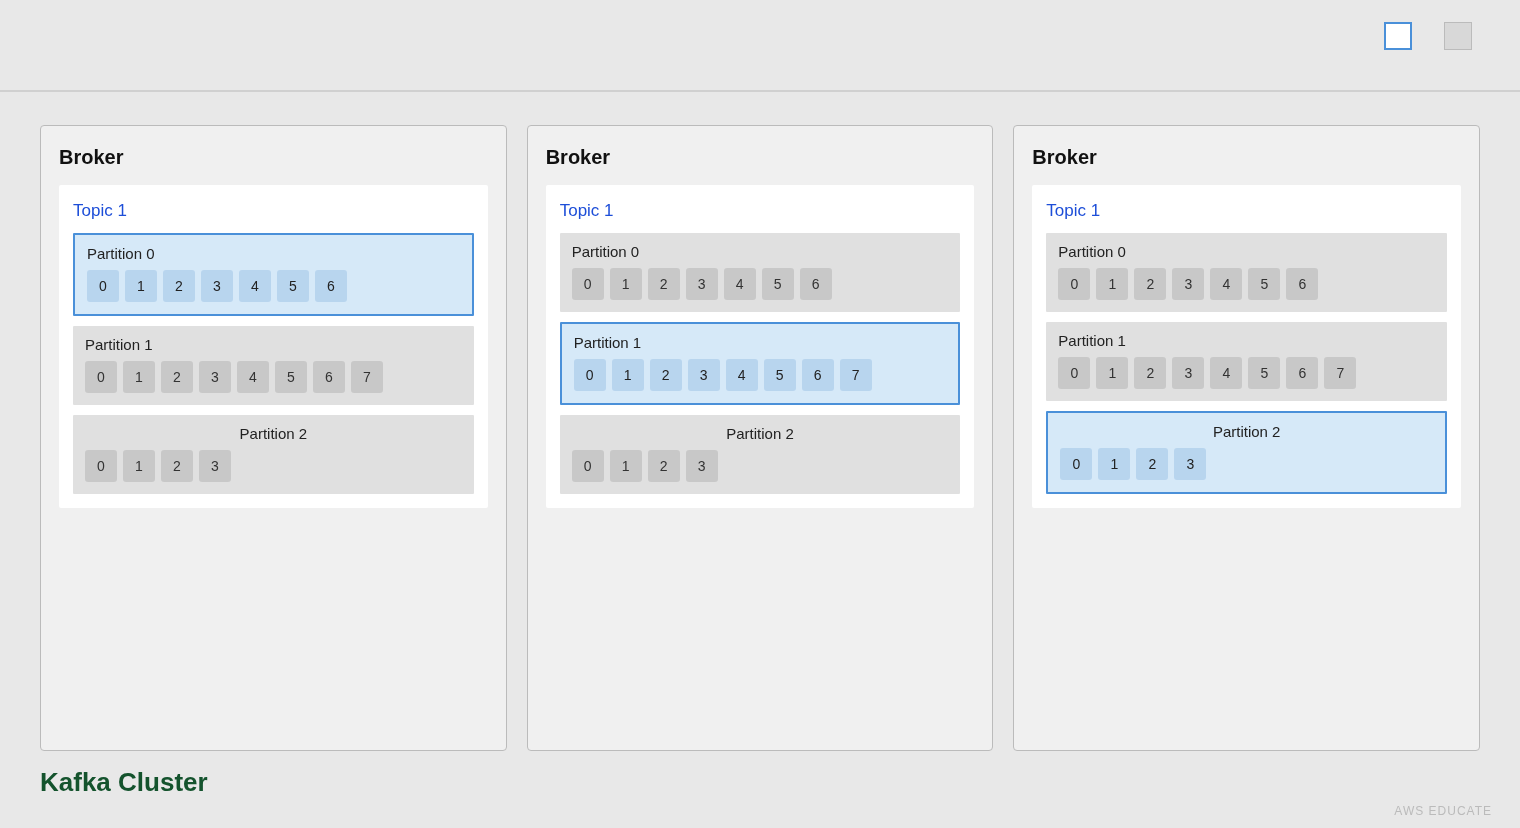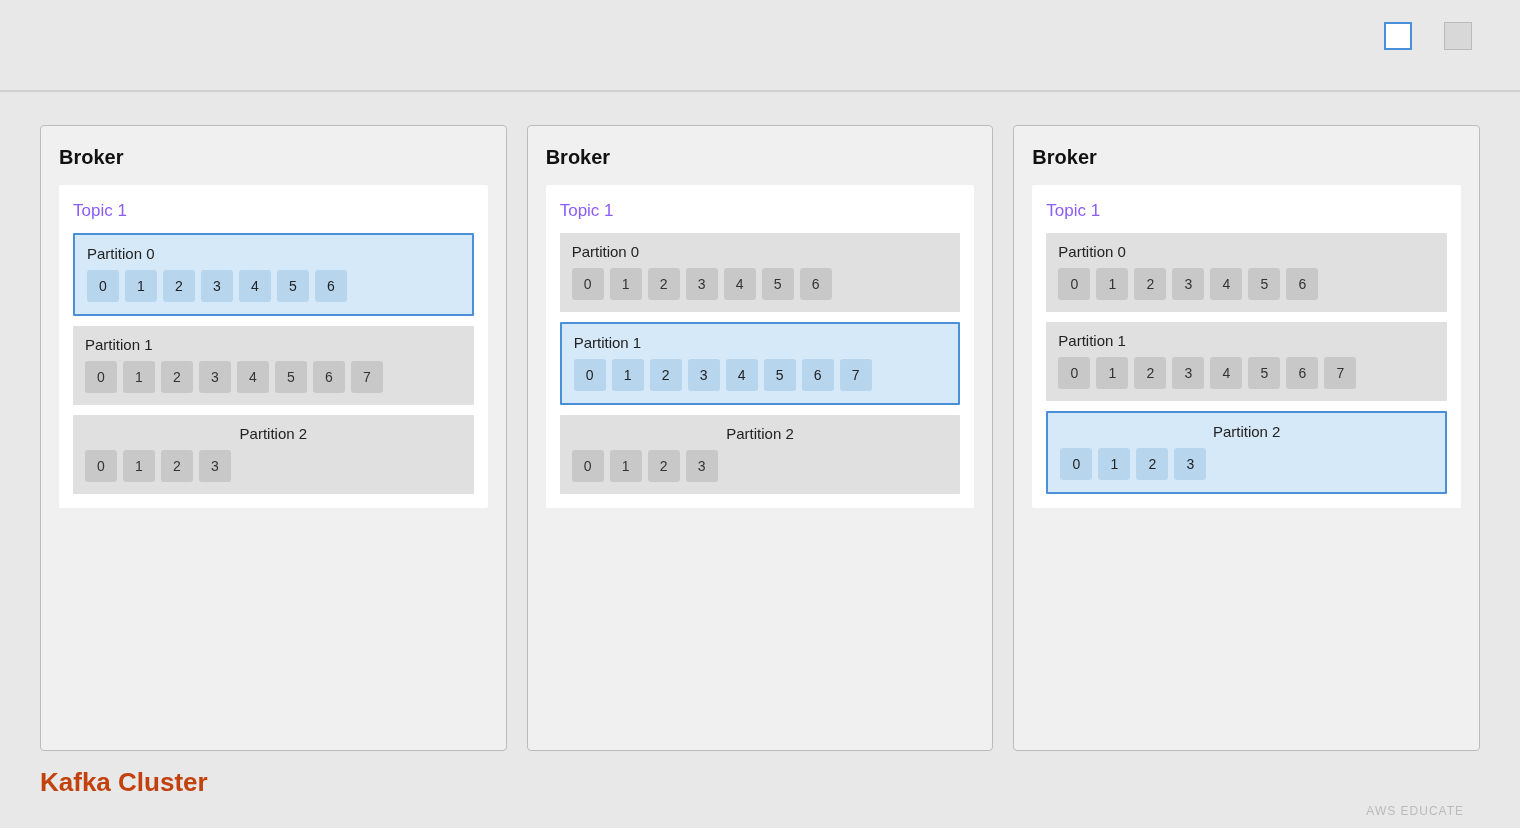--- a/index.html
+++ b/index.html
@@ -87,21 +87,21 @@
 
     .topic-container {
       background: #fff;
       border: none;
       padding: 16px 14px 14px 14px;
       border-radius: 2px;
     }
 
     .topic-title {
       font-size: 17px;
-      color: #8b5cf6;
+      color: #1d4ed8;
       margin-bottom: 12px;
     }
 
     .partition-block {
       background: #e0e0e0;
       border-radius: 1px;
       padding: 10px 12px 12px 12px;
       margin-bottom: 10px;
     }
 
@@ -146,27 +146,27 @@
 
     .partition-block.leader .segment {
       background: #b8d5ee;
       color: #222;
     }
 
     .footer-label {
       margin-top: 16px;
       font-size: 26px;
       font-weight: 700;
-      color: #c2410c;
+      color: #14532d;
     }
 
     .watermark {
       position: absolute;
       bottom: 10px;
-      right: 56px;
+      right: 28px;
       font-size: 12px;
       color: #bbb;
       letter-spacing: 1px;
     }
   </style>
 </head>
 <body>
 
 <div class="legend">
   <div class="legend-item">

